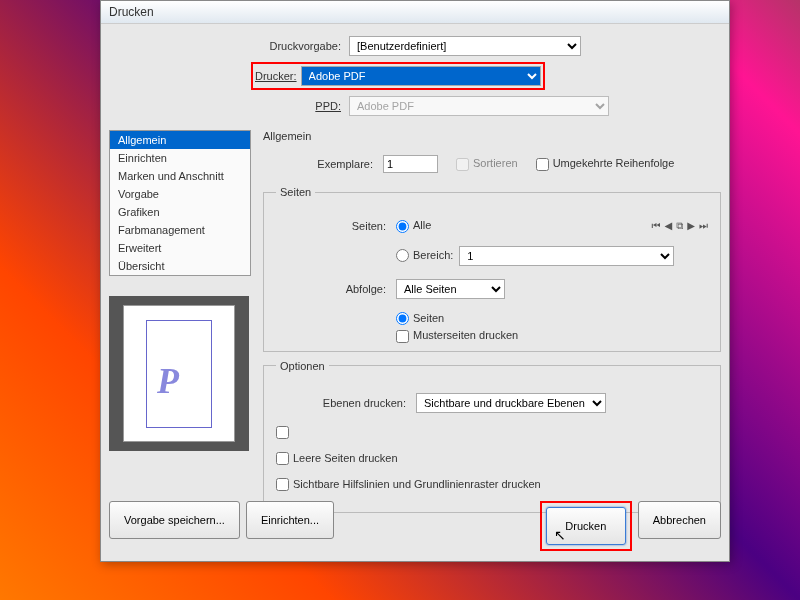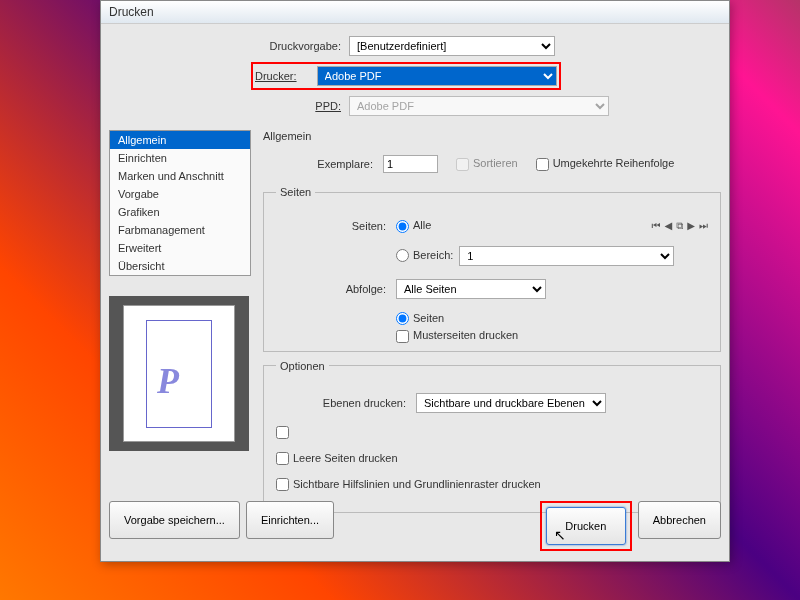--- a/index.html
+++ b/index.html
@@ -39,25 +39,25 @@
 </style>
 </head>
 <body>
 
 <div class="dialog">
   <div class="titlebar">Drucken</div>
 
   <div class="top-section">
     <div class="row">
       <span class="lbl">Druckvorgabe:</span>
-      <select style="width:206px"><option>[Benutzerdefiniert]</option></select>
+      <select style="width:232px"><option>[Benutzerdefiniert]</option></select>
     </div>
     <div class="row">
       <div class="highlight-red">
-        <span class="lbl" style="width:auto;margin-right:20px"><span class="lbl-u">Drucker:</span></span>
+        <span class="lbl" style="width:auto;margin-right:4px"><span class="lbl-u">Drucker:</span></span>
         <select class="sel-drucker"><option>Adobe PDF</option></select>
       </div>
     </div>
     <div class="row">
       <span class="lbl"><span class="lbl-u">PPD:</span></span>
       <select style="width:260px;color:#888" disabled=""><option>Adobe PDF</option></select>
     </div>
   </div>
 
   <div class="main-area">
@@ -100,21 +100,21 @@
             <span>⏭</span>
           </div>
         </div>
         <div class="form-row">
           <span class="form-lbl"></span>
           <label><input type="radio" name="pg" style=""><span>Bereich:</span></label>
           <select style="width:215px;margin-left:6px"><option>1</option></select>
         </div>
         <div class="form-row">
           <span class="form-lbl">Abfolge:</span>
-          <select style="width:150px"><option>Alle Seiten</option></select>
+          <select style="width:109px"><option>Alle Seiten</option></select>
         </div>
         <div class="radio-group">
           <label><input type="radio" name="ps" checked="" style=""><span>Seiten</span></label>
           <label><input type="checkbox" style=""><span>Musterseiten drucken</span></label>
         </div>
       </fieldset>
 
       <fieldset>
         <legend>Optionen</legend>
         <div class="form-row">

